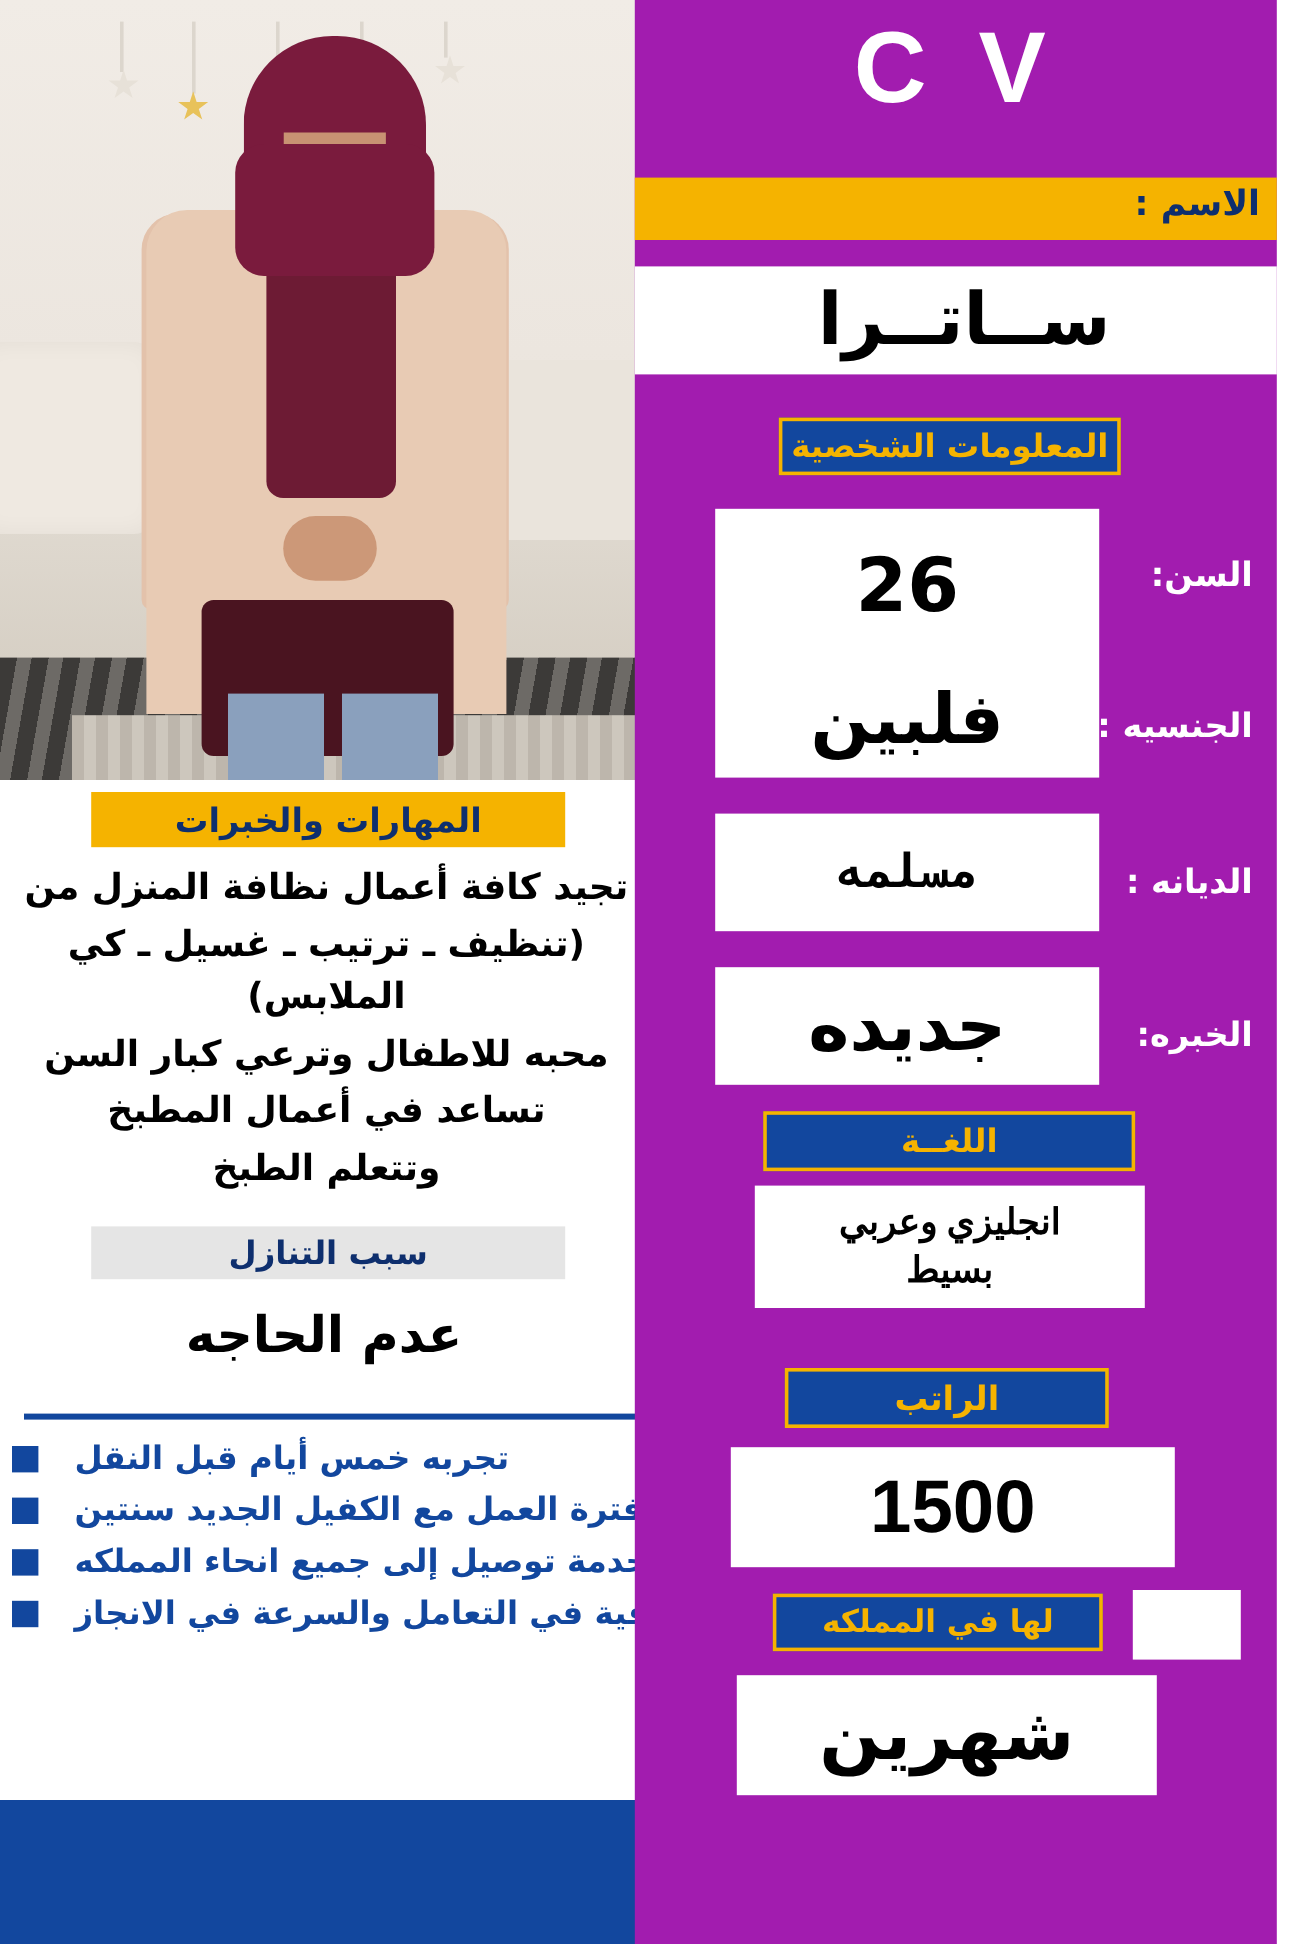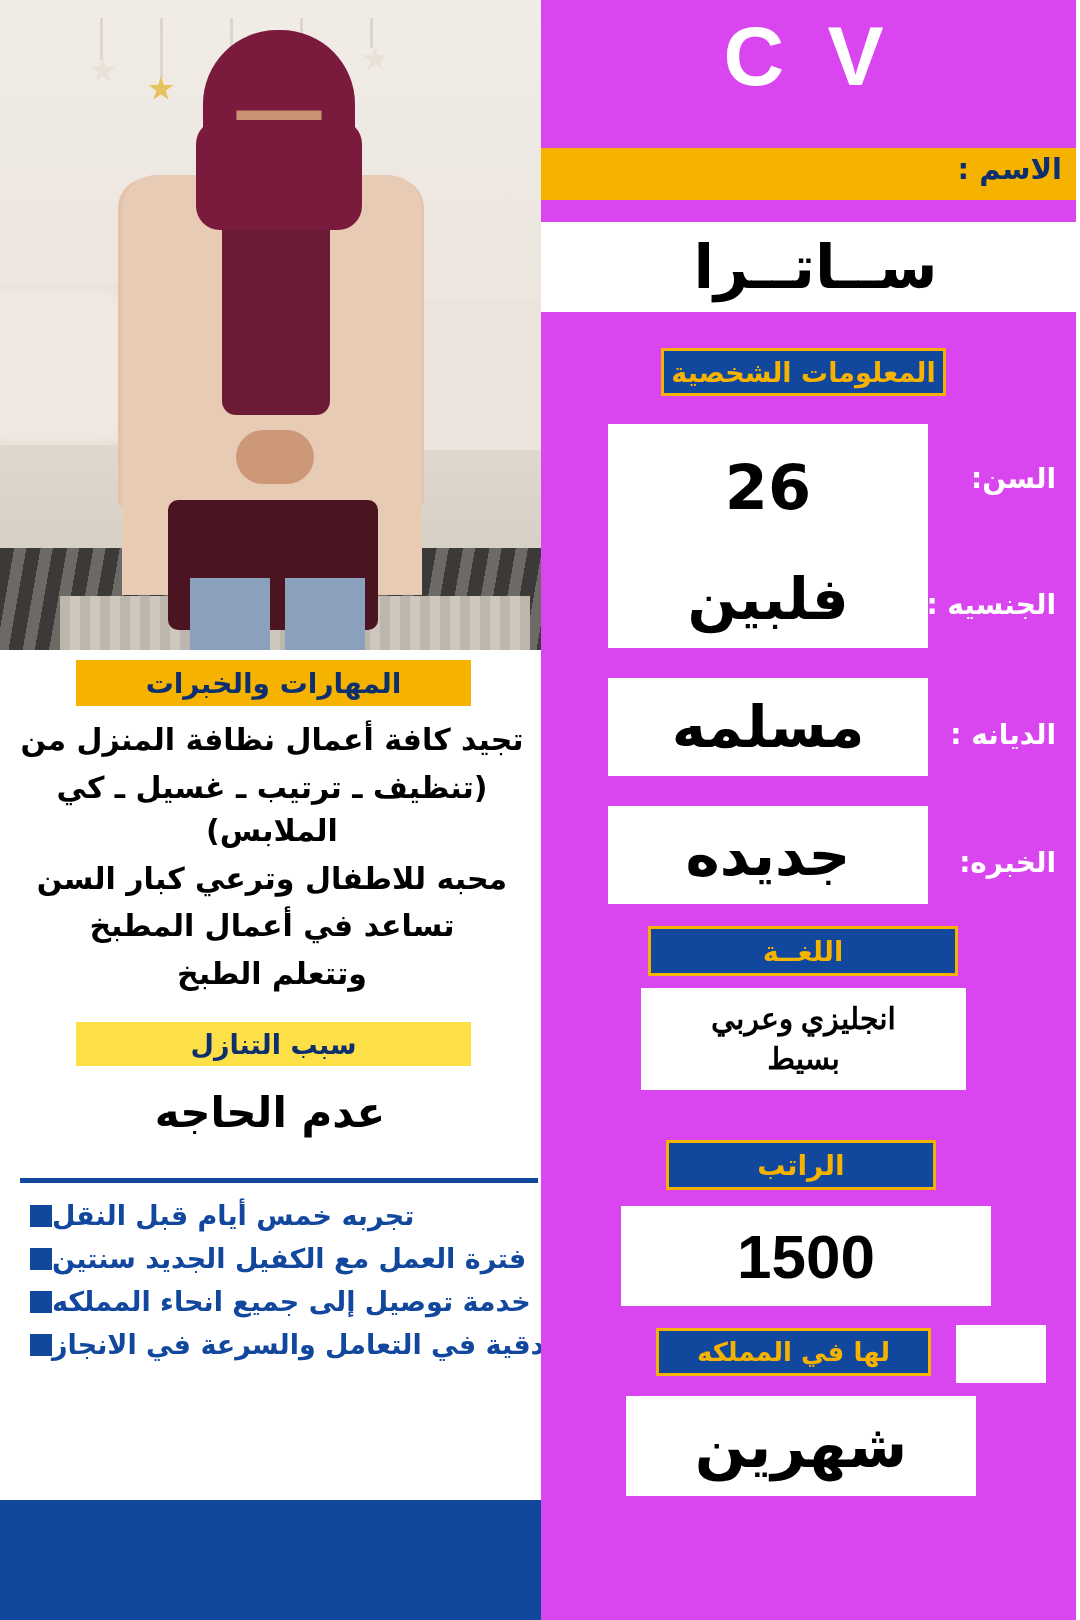--- a/index.html
+++ b/index.html
@@ -11,23 +11,23 @@
   }
   .page {
     position: relative;
     width: 1080px; height: 1620px;
     background: #ffffff;
   }
 
   
   .right-col {
     position: absolute;
-    top: 0; right: 4px;
+    top: 0; right: 16px;
     width: 535px; height: 1620px;
-    background: #d946ef;
+    background: #a21caf;
   }
   .cv-title {
     position: absolute;
     top: 10px; right: 0; width: 535px;
     text-align: center;
     color: #ffffff;
     font-size: 84px;
     font-weight: bold;
     letter-spacing: 10px;
     line-height: 1.1;
@@ -91,21 +91,21 @@
   .row-age-lbl     { top: 462px; right: 20px; width: 120px; }
   .row-age-box     { top: 424px; right: 148px; width: 320px; height: 126px; }
   .row-age-box span{ font-size: 62px; }
 
   .row-nat-lbl     { top: 588px; right: 20px; width: 130px; }
   .row-nat-box     { top: 550px; right: 148px; width: 320px; height: 98px; }
   .row-nat-box span{ font-size: 58px; }
 
   .row-rel-lbl     { top: 718px; right: 20px; width: 130px; }
   .row-rel-box     { top: 678px; right: 148px; width: 320px; height: 98px; }
-  .row-rel-box span{ font-size: 58px; }
+  .row-rel-box span{ font-size: 39px; font-family: Liberation Mono, monospace; }
 
   .row-exp-lbl     { top: 846px; right: 20px; width: 130px; }
   .row-exp-box     { top: 806px; right: 148px; width: 320px; height: 98px; }
   .row-exp-box span{ font-size: 58px; }
 
   
   .lang-chip {
     position: absolute;
     top: 926px; right: 118px; width: 310px; height: 50px;
     font-size: 27px;
@@ -262,21 +262,21 @@
     top: 718px; left: 8px; width: 528px;
     text-align: center;
     color: #000; font-weight: bold;
     font-size: 30px; line-height: 1.45;
   }
   .skills-text p { margin: 0 0 4px 0; }
 
   .reason-chip {
     position: absolute;
     top: 1022px; left: 76px; width: 395px; height: 44px;
-    background: #fde047; color: #0e2f6e;
+    background: #e5e5e5; color: #0e2f6e;
     font-size: 27px; font-weight: bold;
     display: flex; align-items: center; justify-content: center;
   }
   .reason-text {
     position: absolute;
     top: 1088px; left: 0; width: 540px;
     text-align: center; color: #000;
     font-size: 42px; font-weight: bold;
   }
 
@@ -285,23 +285,22 @@
     top: 1178px; left: 20px; width: 518px; height: 5px;
     background: #12479e;
   }
   .bullets {
     position: absolute;
     top: 1200px; left: 10px; width: 525px;
   }
   .bullet {
     display: flex; align-items: center; justify-content: flex-start;
     flex-direction: row-reverse;
-    gap: 0;
+    gap: 30px;
     margin-bottom: 12px;
-    margin-left: 20px;
   }
   .bullet .sq {
     width: 22px; height: 22px; background: #12479e; flex: 0 0 auto;
   }
   .bullet .txt {
     color: #12479e; font-size: 27px; font-weight: bold; white-space: nowrap;
   }
 
   .left-footer {
     position: absolute;

